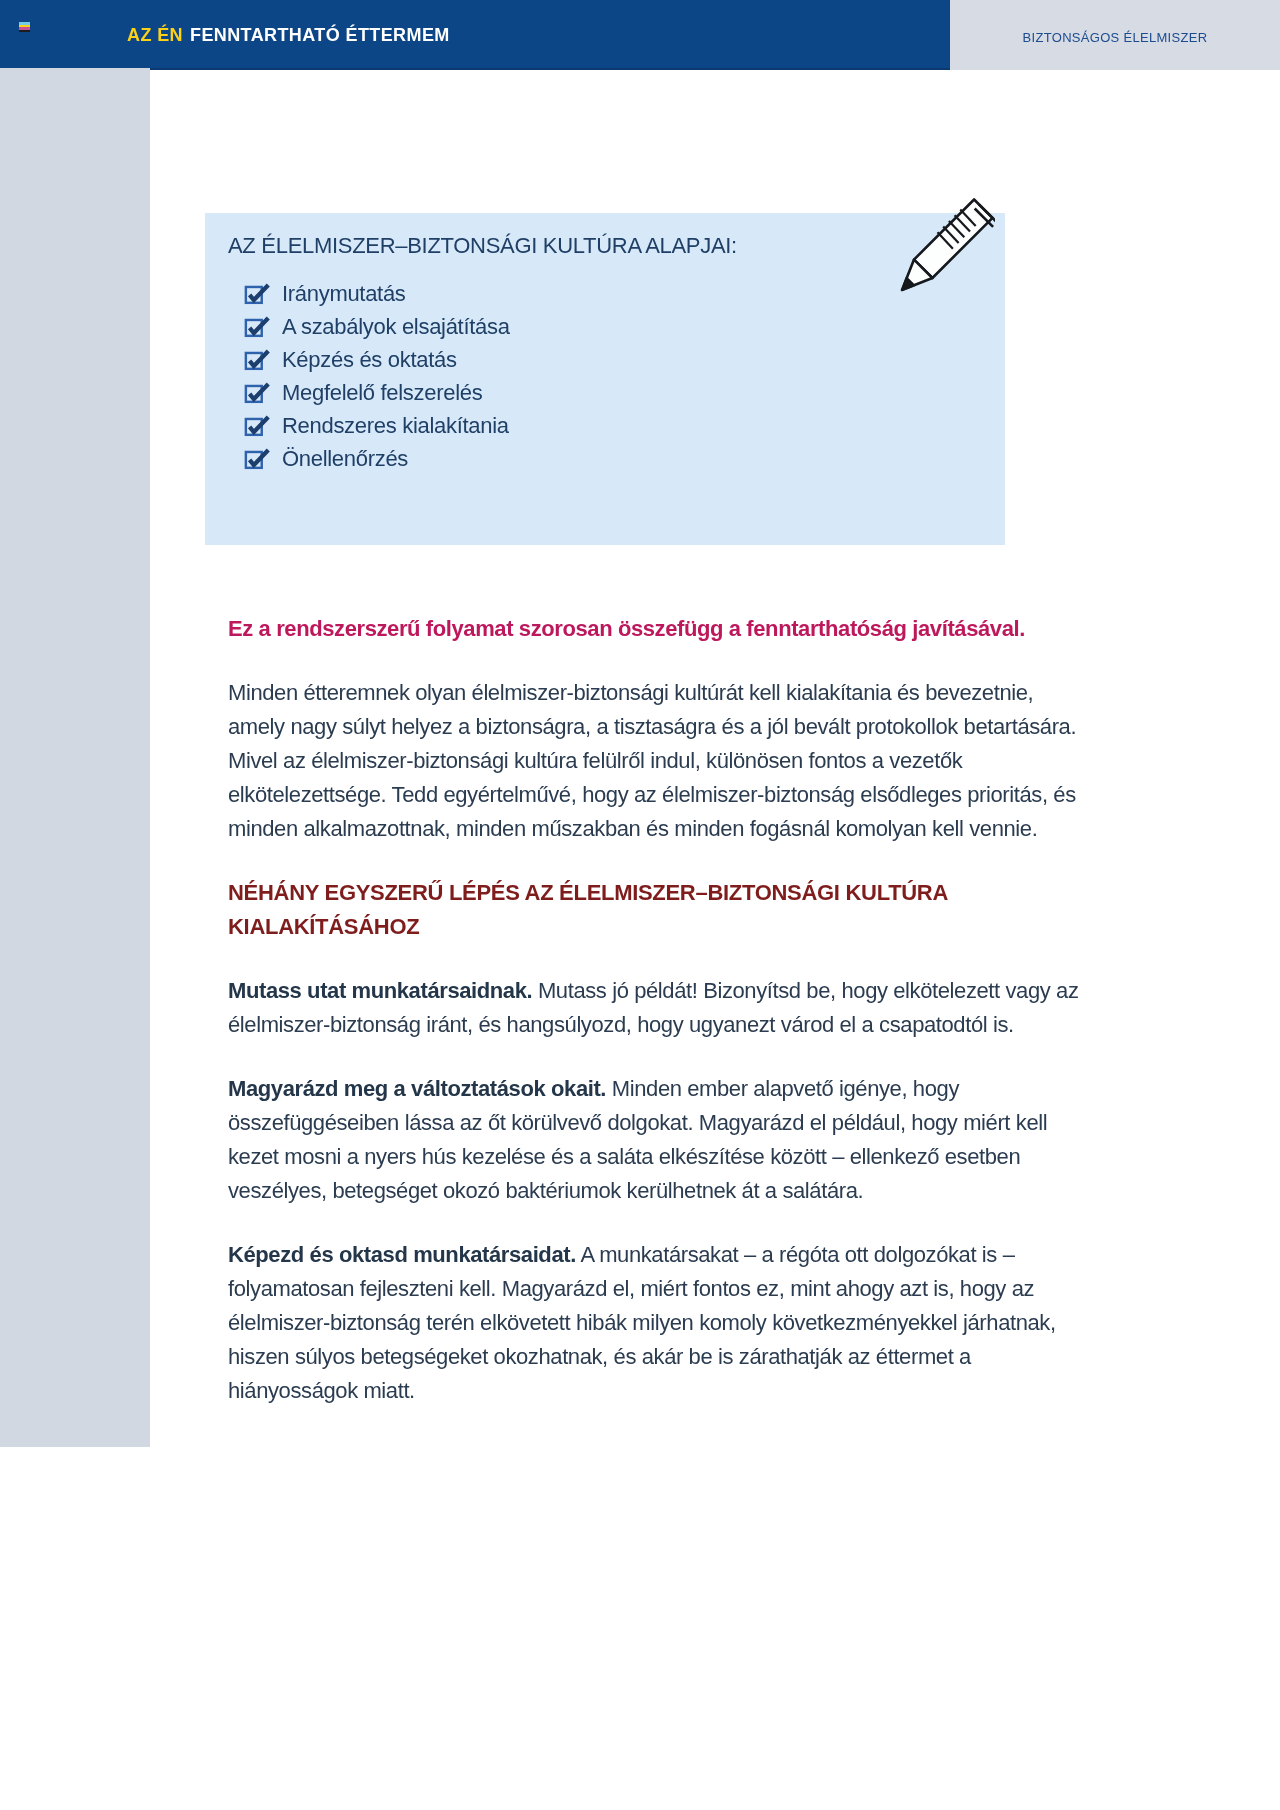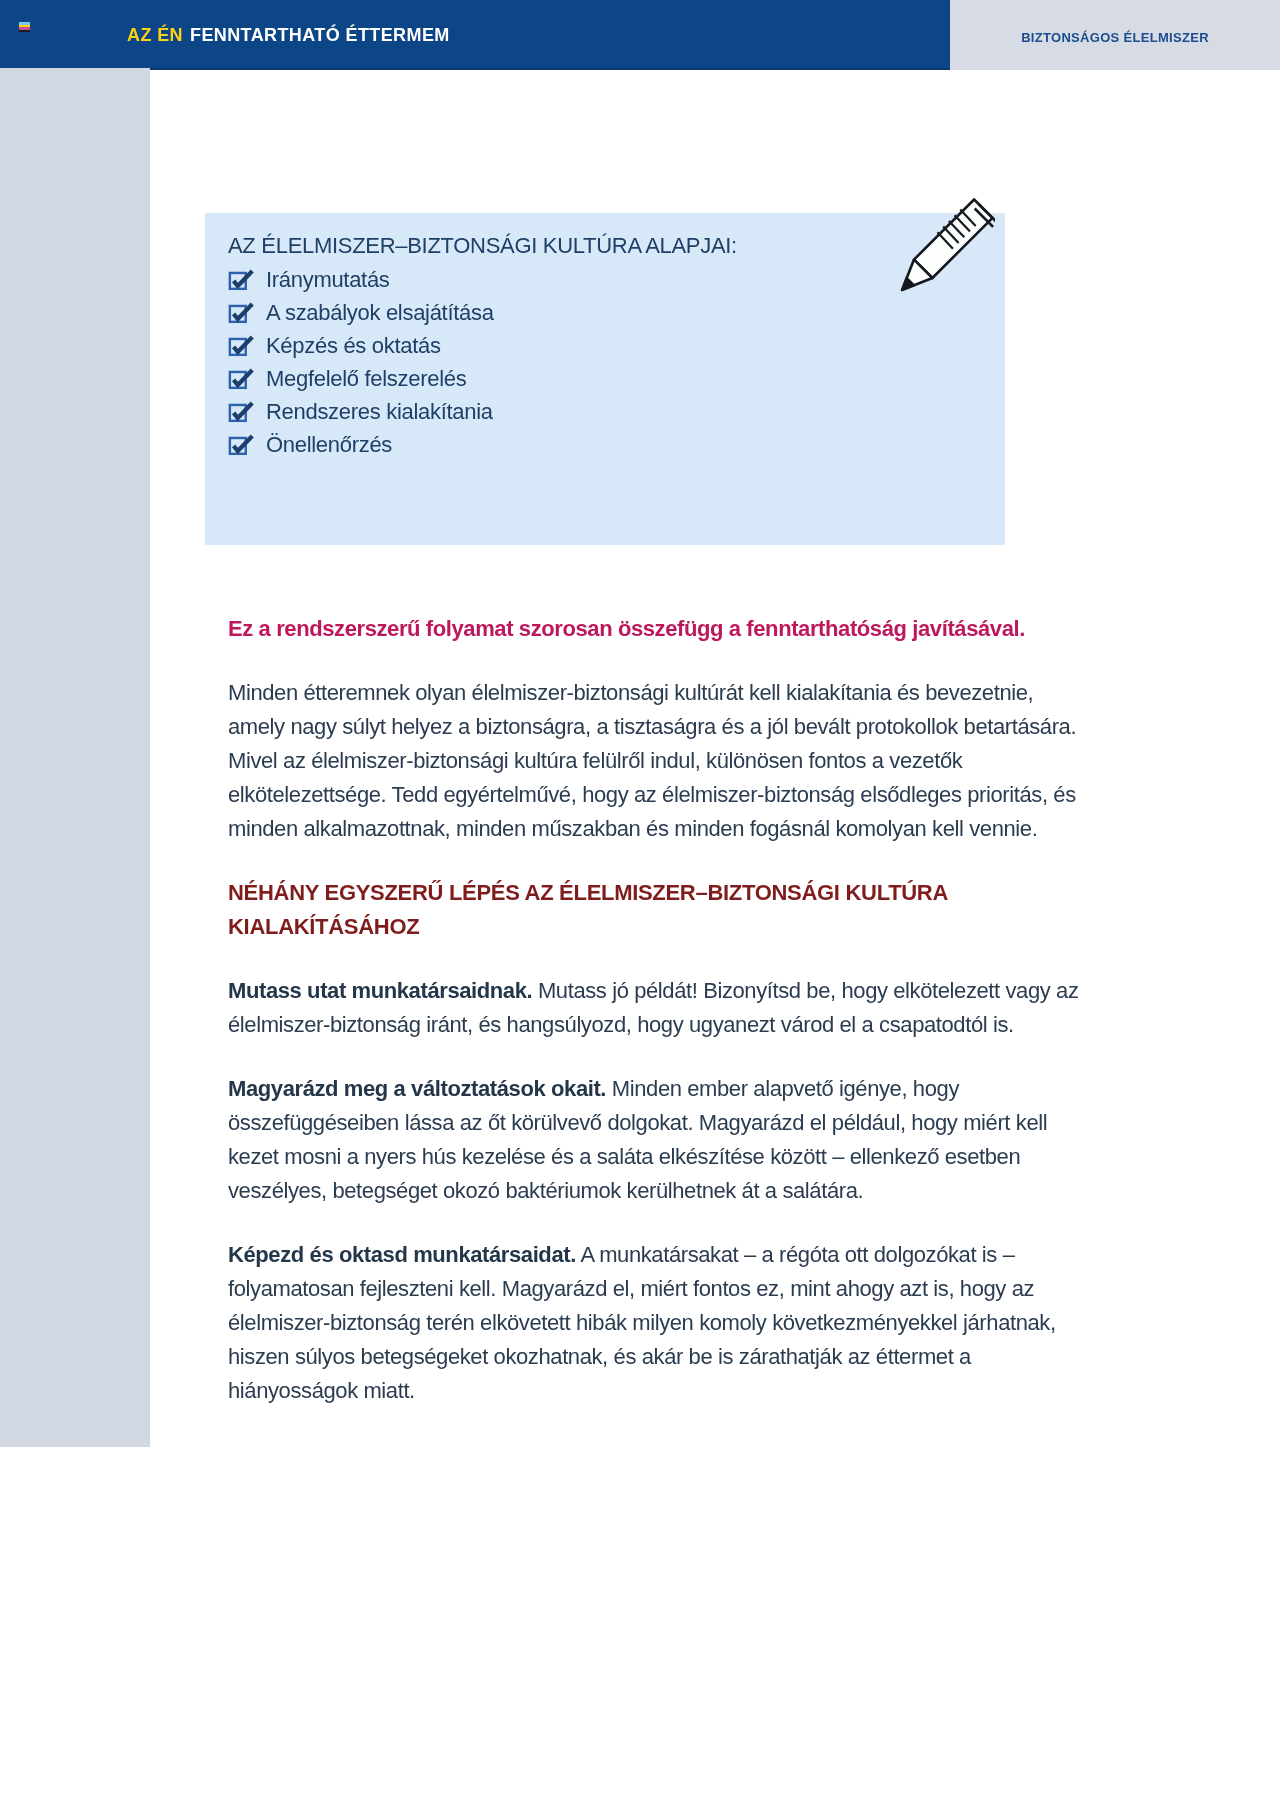--- a/index.html
+++ b/index.html
@@ -29,21 +29,21 @@
     font-size:18px; font-weight:bold; letter-spacing:0.4px; white-space:nowrap;
   }
   .brand-prefix { color:#fcd116; }
   .brand-rest  { color:#ffffff; margin-left:7px; }
 
   .topbar-right {
     position:absolute; left:950px; top:0; width:330px; height:70px;
     background:#d7dbe4; display:flex; align-items:center; justify-content:center;
   }
   .section-label {
-    color:#1c4c8f; font-size:13px; font-weight:bold; letter-spacing:0.3px;
+    color:#1c4c8f; font-size:13px; font-weight:normal; letter-spacing:0.3px;
     white-space:nowrap; padding-top:4px;
   }
 
   
   .sidebar {
     position:absolute; left:0; top:68px; width:150px; height:1742px;
     background:#d2d8e2;
   }
   .wedge {
     position:absolute; left:0; top:1700px; width:150px; height:110px;
@@ -57,21 +57,21 @@
 
   
   .infobox {
     position:absolute; left:205px; top:213px; width:800px; height:332px;
     background:#d7e9f8; box-sizing:border-box; padding:18px 18px 16px 23px;
     color:#1f3f66;
   }
   .infobox-title {
     font-size:22px; letter-spacing:-0.3px; line-height:30px; margin-bottom:2px;
   }
-  .check-list { list-style:none; margin:0; padding:0; }
+  .check-list { list-style:none; margin:16px; padding:0; }
   .check-item { display:flex; align-items:center; height:33px; }
   .check-item svg { flex:0 0 auto; margin-right:10px; }
   .check-label { font-size:22px; letter-spacing:-0.3px; white-space:nowrap; }
 
   
   .pencil { position:absolute; left:890px; top:148px; }
 
   
   .content {
     position:absolute; left:228px; top:612px; width:864px;

